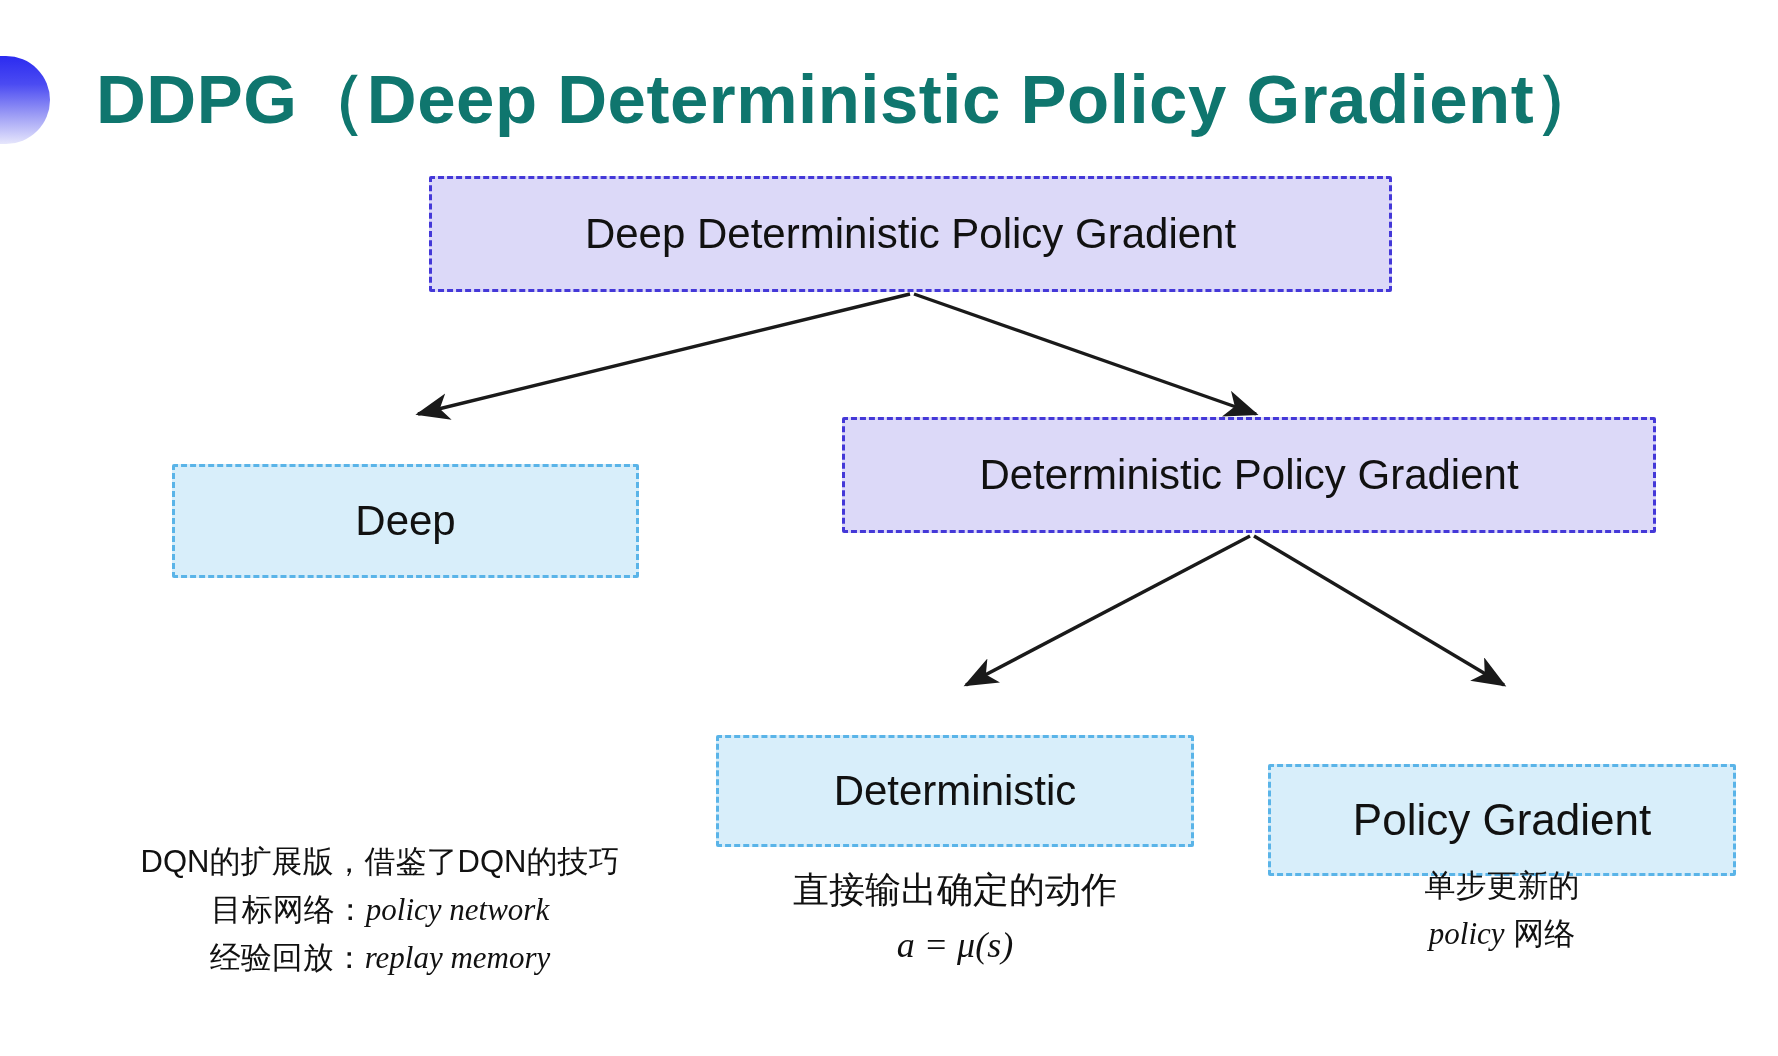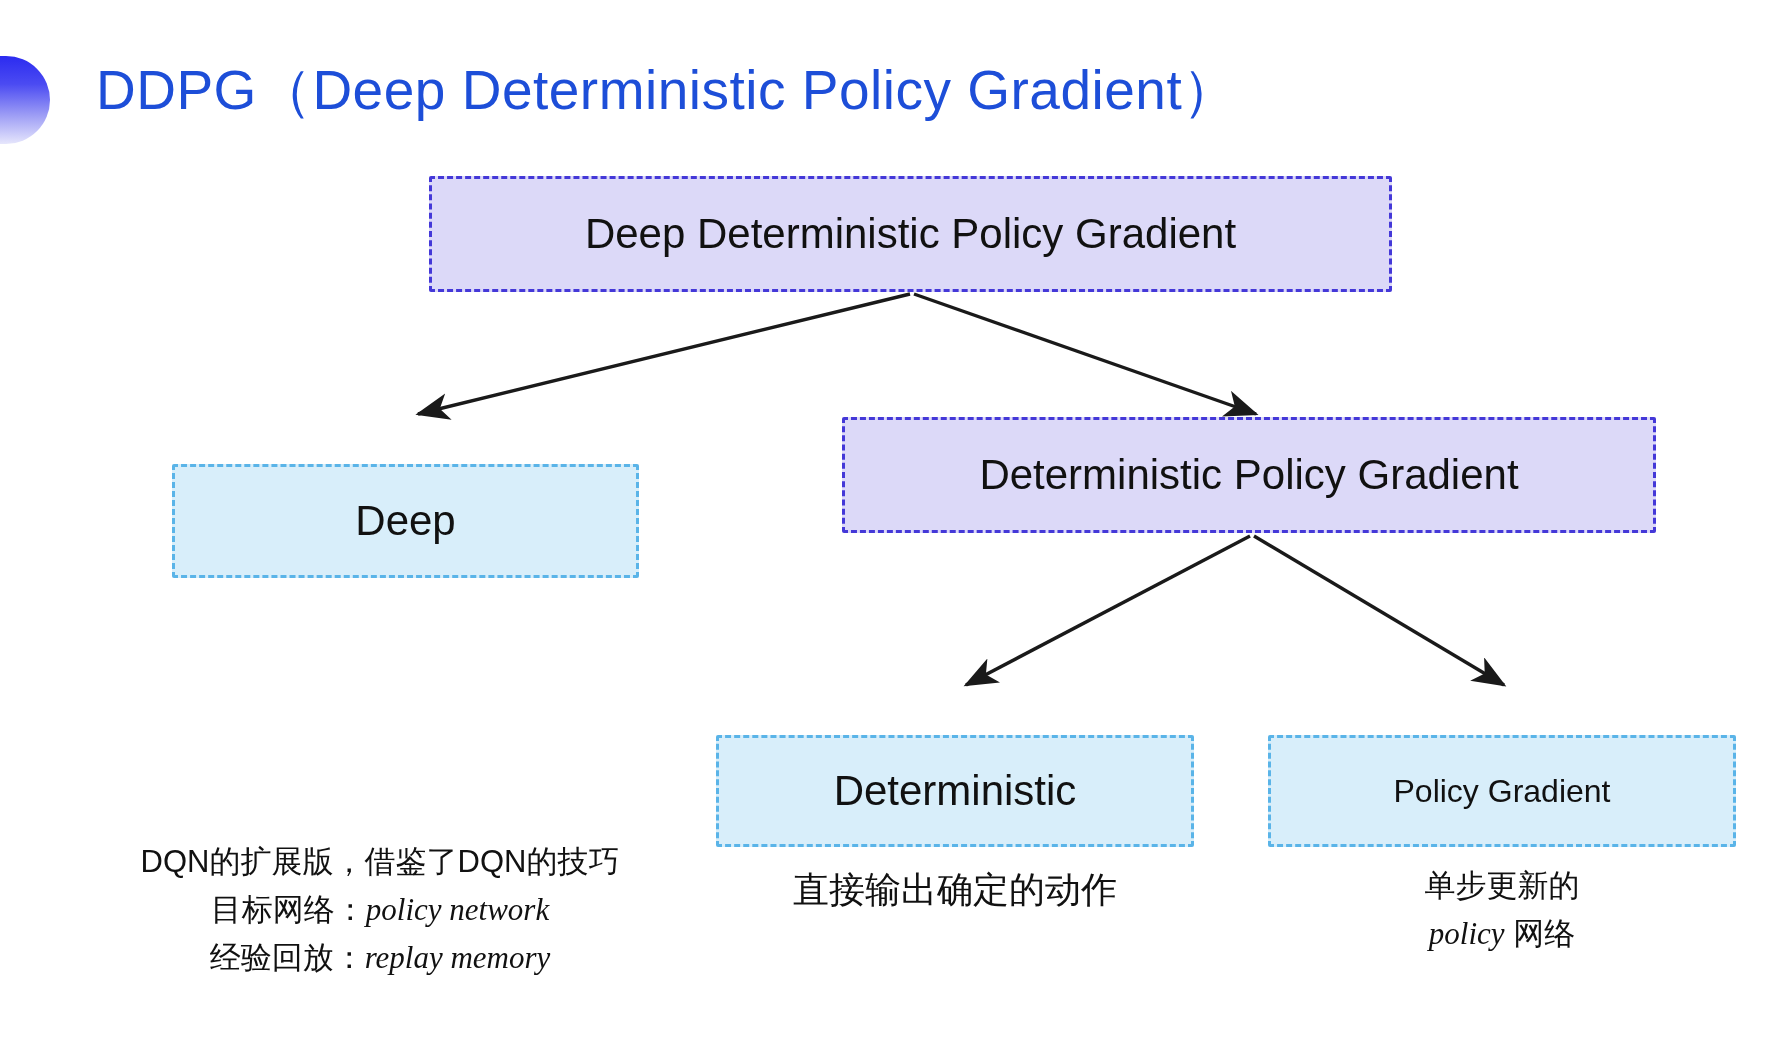--- a/index.html
+++ b/index.html
@@ -25,25 +25,25 @@
     top: 56px;
     width: 72px;
     height: 88px;
     border-radius: 0 44px 44px 0;
     background: linear-gradient(180deg, #2b2bf0 0%, #4b4bf2 32%, #9a9af5 66%, #e6e6fc 100%);
   }
   #title-text {
     position: absolute;
     left: 96px;
     top: 54px;
-    font-size: 55px;
-    color: #1d4ed8;
+    font-size: 69px;
+    color: #0f766e;
     letter-spacing: 0.5px;
     white-space: nowrap;
-    font-weight: 400;
+    font-weight: 700;
   }
 
   
   .node {
     position: absolute;
     box-sizing: border-box;
     display: flex;
     align-items: center;
     justify-content: center;
     border-radius: 2px;
@@ -58,21 +58,21 @@
   .node.cyan {
     background: #d8eefa;
     border: 3px dashed #5ab4e8;
     margin-top: 46px;
   }
 
   #node-root     { left: 429px; top: 176px;  width: 963px; height: 116px; font-size: 42px; }
   #node-deep     { left: 172px; top: 418px;  width: 467px; height: 114px; font-size: 42px; }
   #node-dpg      { left: 842px; top: 417px;  width: 814px; height: 116px; font-size: 42px; }
   #node-det      { left: 716px; top: 689px;  width: 478px; height: 112px; font-size: 42px; }
-  #node-pg       { left: 1268px; top: 689px; width: 468px; height: 112px; font-size: 32px; }
+  #node-pg       { left: 1268px; top: 718px; width: 468px; height: 112px; font-size: 44px; }
 
   
   #edges {
     position: absolute;
     left: 0;
     top: 0;
     width: 1778px;
     height: 1056px;
     pointer-events: none;
   }
@@ -141,20 +141,21 @@
   </div>
 
   <div id="caption-deep" class="caption">
     <span class="line l1">DQN的扩展版，借鉴了DQN的技巧</span>
     <span class="line"><span>目标网络：</span><span class="mathit">policy network</span></span>
     <span class="line"><span>经验回放：</span><span class="mathit">replay memory</span></span>
   </div>
 
   <div id="caption-det" class="caption">
     <span class="line">直接输出确定的动作</span>
+    <span class="line mathit">a = μ(s)</span>
   </div>
 
   <div id="caption-pg" class="caption">
     <span class="line">单步更新的</span>
     <span class="line"><span class="mathit">policy</span><span> 网络</span></span>
   </div>
 
 </div>
 
 </body></html>

